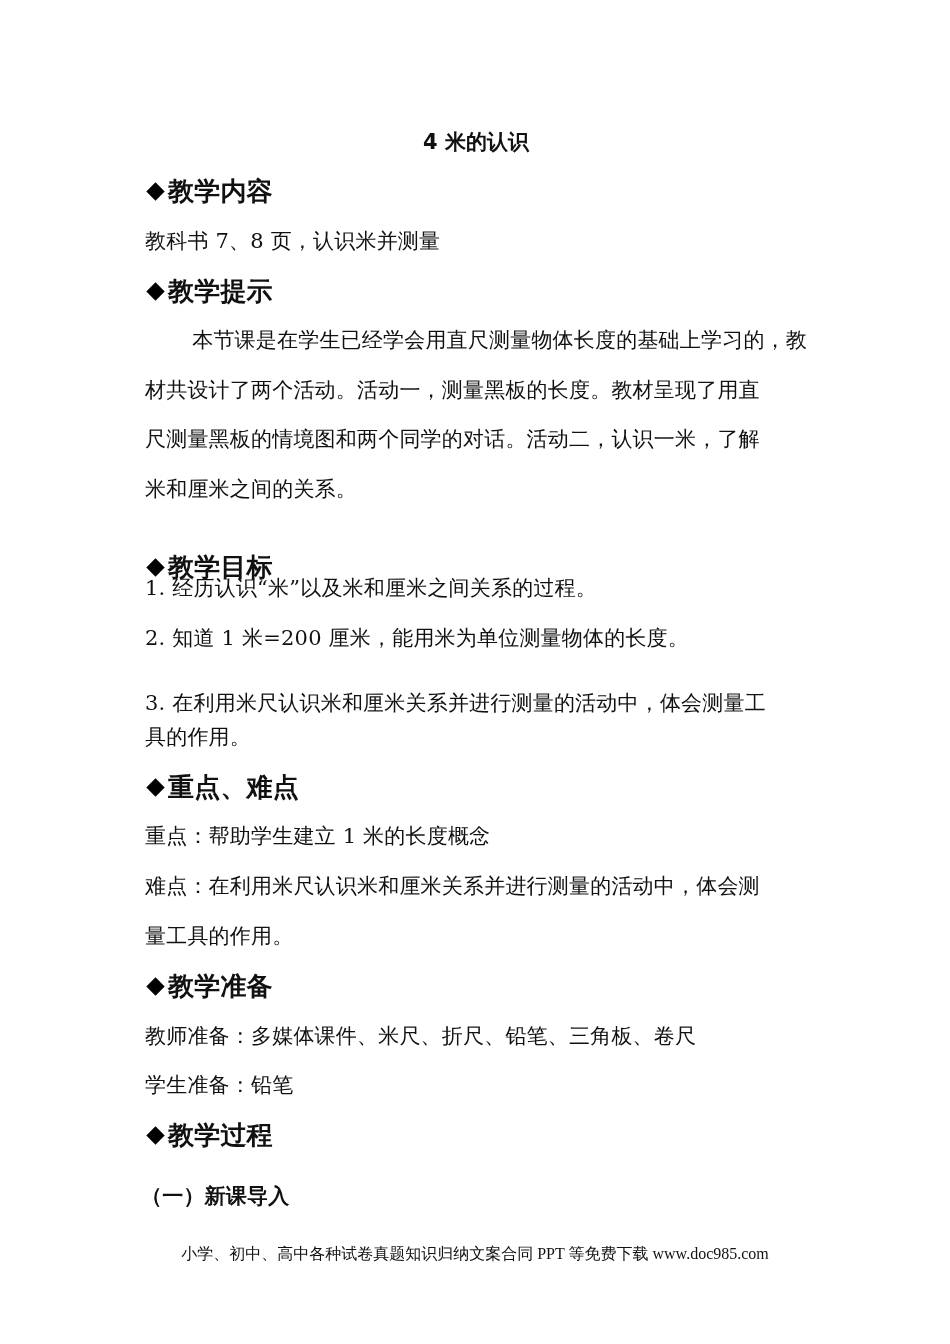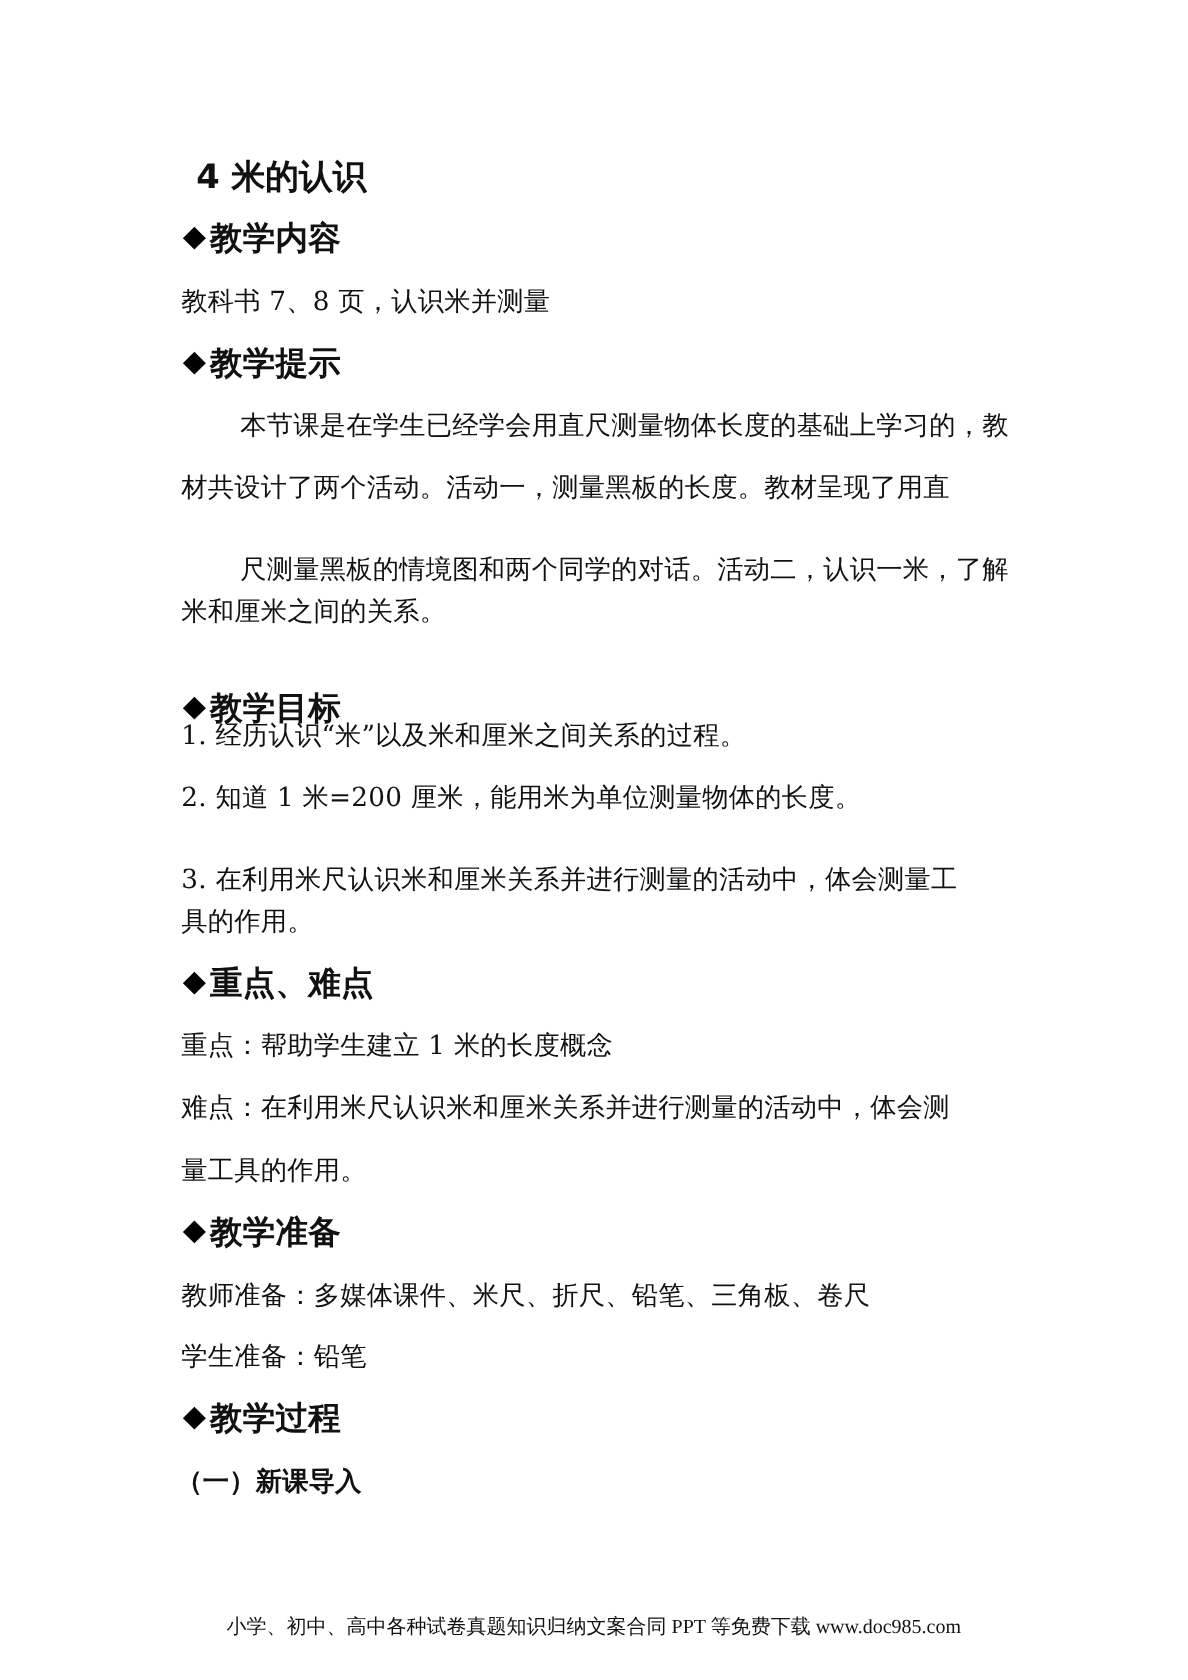--- a/index.html
+++ b/index.html
@@ -26,77 +26,78 @@
     left: 0;
     width: 662px;
     height: 30px;
     line-height: 30px;
     font-size: 21px;
     white-space: nowrap;
     letter-spacing: 0.2px;
   }
   .title {
     position: absolute;
-    left: 12px;
+    left: 0;
     width: 662px;
+    text-align: center;
     font-family: "DejaVu Sans", "Liberation Sans", sans-serif;
     font-weight: bold;
-    font-size: 27px;
+    font-size: 21px;
     line-height: 30px;
   }
   .heading {
     font-family: "DejaVu Sans", "Liberation Sans", sans-serif;
     font-weight: bold;
     font-size: 26px;
   }
   .heading .diamond {
     display: inline-block;
     width: 13px;
     height: 13px;
     background: #000;
     transform: rotate(45deg);
     margin: 0 6px 2px 4px;
     vertical-align: middle;
   }
   .subheading {
     font-family: "DejaVu Sans", "Liberation Sans", sans-serif;
     font-weight: bold;
     font-size: 21px;
+    margin-top: 11px;
   }
   .footer {
     position: absolute;
     top: 1242px;
     left: 0;
     width: 950px;
     text-align: center;
     font-family: "Liberation Serif", "DejaVu Serif", serif;
     font-size: 16px;
     line-height: 24px;
     color: #111;
-    margin-top: 48px;
   }
 </style>
 </head>
 <body>
 
 <div class="page">
 
   <div class="title" style="top:127px;">4  米的认识</div>
 
   <div class="line heading" style="top:176px;">
     <span class="diamond"></span><span>教学内容</span>
   </div>
   <div class="line" style="top:226px;">教科书 7、8 页，认识米并测量</div>
 
   <div class="line heading" style="top:276px;">
     <span class="diamond"></span><span>教学提示</span>
   </div>
   <div class="line" style="top:325px;text-align:right;">本节课是在学生已经学会用直尺测量物体长度的基础上学习的，教</div>
   <div class="line" style="top:375px;">材共设计了两个活动。活动一，测量黑板的长度。教材呈现了用直</div>
-  <div class="line" style="top:440px;text-align:right;">尺测量黑板的情境图和两个同学的对话。活动二，认识一米，了解</div>
+  <div class="line" style="top:424px;">尺测量黑板的情境图和两个同学的对话。活动二，认识一米，了解</div>
   <div class="line" style="top:474px;">米和厘米之间的关系。</div>
 
   <div class="line heading" style="top:552px;">
     <span class="diamond"></span><span>教学目标</span>
   </div>
   <div class="line" style="top:573px;">1. 经历认识“米”以及米和厘米之间关系的过程。</div>
   <div class="line" style="top:623px;">2. 知道 1 米=200 厘米，能用米为单位测量物体的长度。</div>
   <div class="line" style="top:672px;margin-top:16px;">3. 在利用米尺认识米和厘米关系并进行测量的活动中，体会测量工</div>
   <div class="line" style="top:722px;">具的作用。</div>
 

